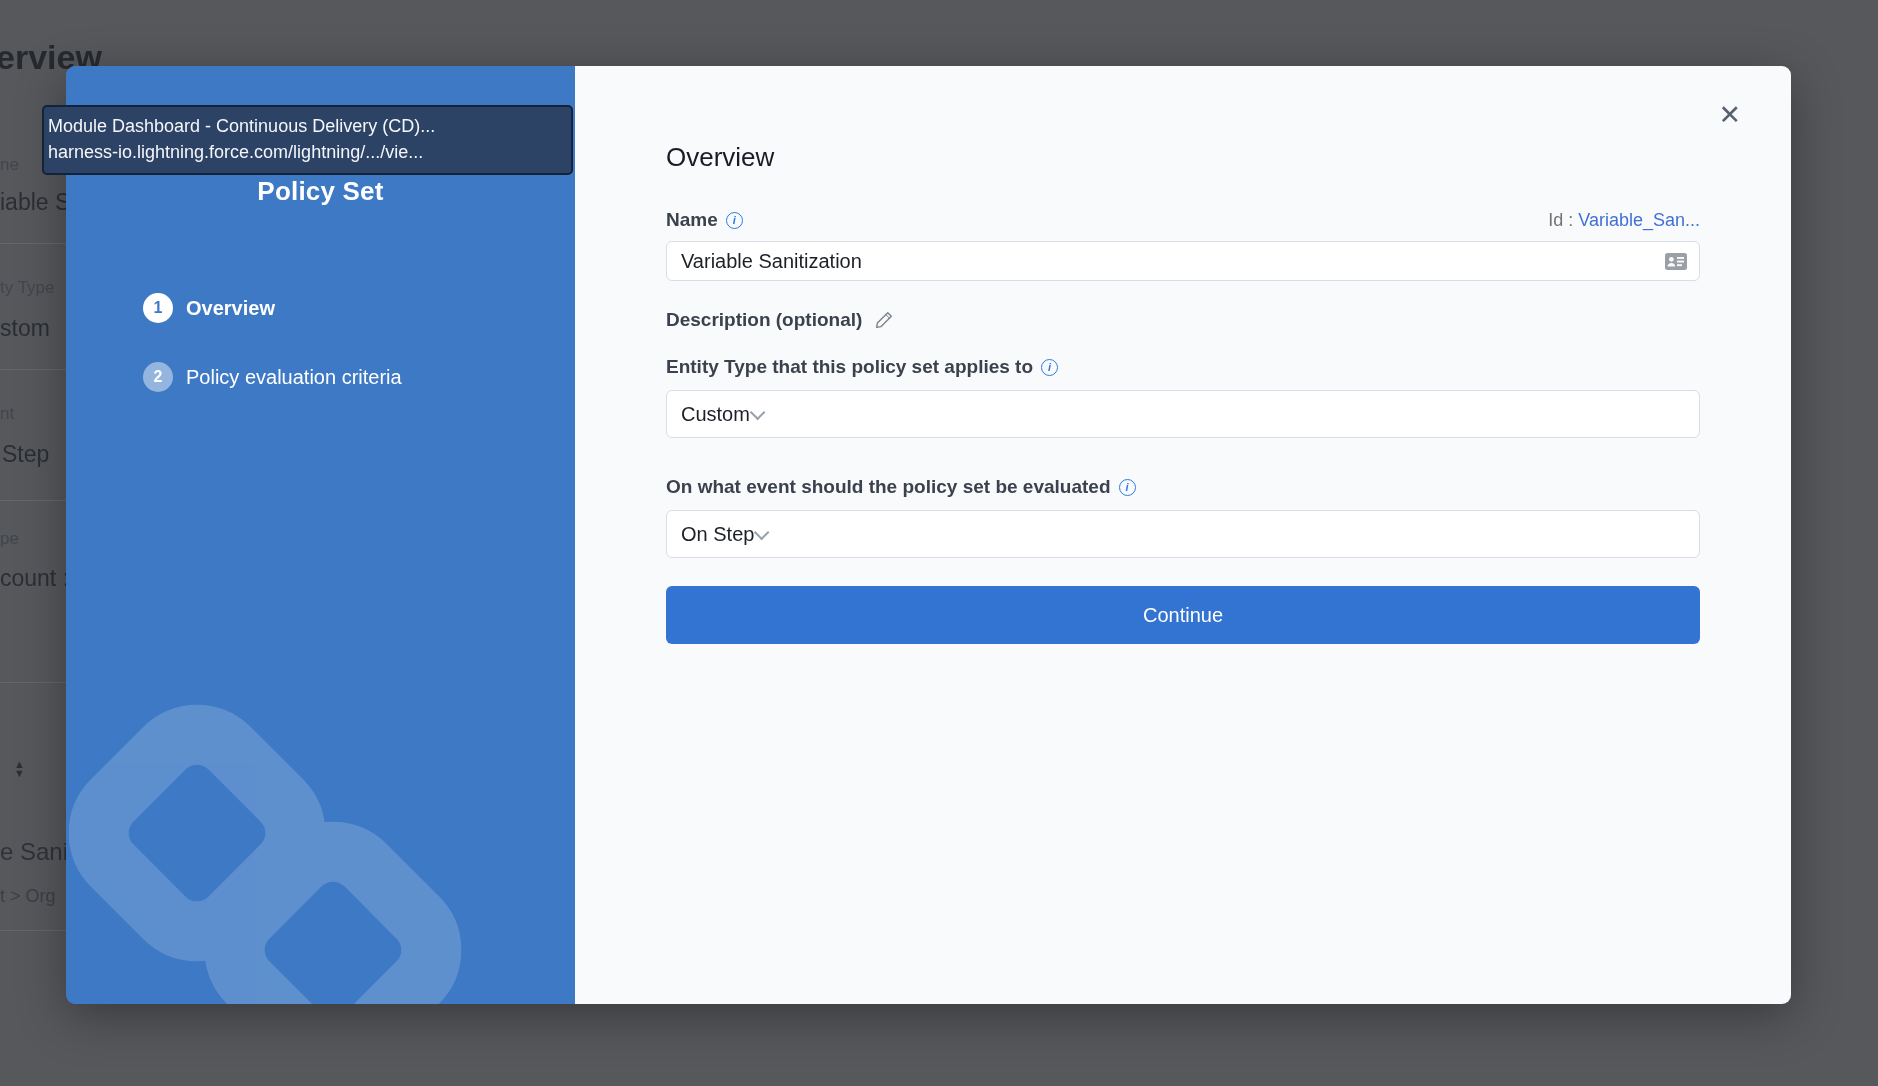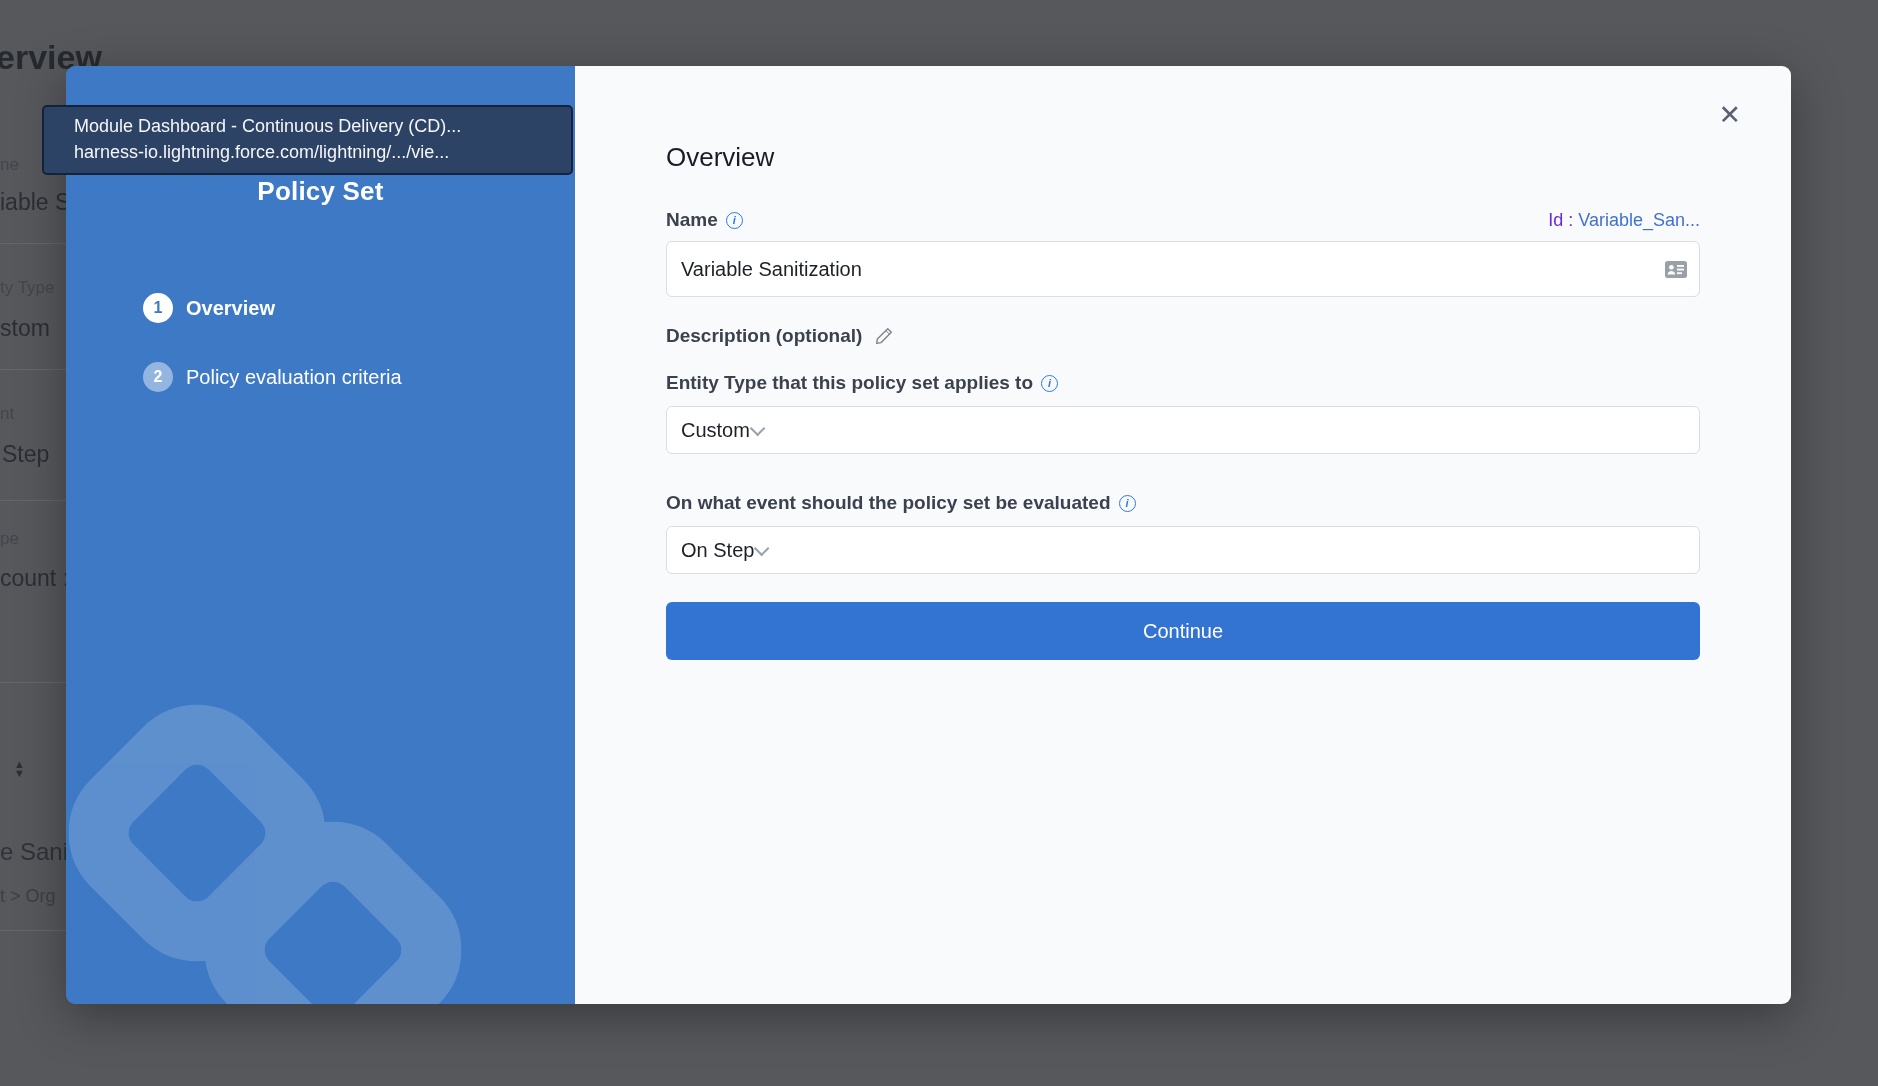--- a/index.html
+++ b/index.html
@@ -18,21 +18,21 @@
   .frag-divider { position:absolute; left:0; width:80px; height:1px; background:#63666c; z-index:0; }
   .frag-sort { position:absolute; left:14px; top:760px; display:flex; flex-direction:column; color:#2c2f36; font-size:11px; line-height:9px; z-index:0; }
   .frag-rowtitle { left:0; top:838px; font-size:24px; color:#2f3238; }
   .frag-rowsub   { left:0; top:886px; font-size:18px; color:#3b3f45; }
 
   
   .tooltip {
     position:absolute; left:42px; top:105px; width:531px; height:70px;
     background:#2d4365; border:2px solid #15233a; border-radius:5px;
     color:#f4f6f9; font-size:18px; line-height:26px;
-    padding:6px 30px; z-index:3;
+    padding:6px 4px; z-index:3;
     white-space:nowrap; overflow:hidden;
   }
 
   
   .modal {
     position:absolute; left:66px; top:66px; width:1725px; height:938px;
     border-radius:9px; display:flex; z-index:1;
     box-shadow:0 12px 48px rgba(0,0,0,.35);
   }
 
@@ -76,25 +76,25 @@
   .field-label { font-size:19px; font-weight:600; color:#3c414e; display:inline-flex; align-items:center; }
   .info-icon {
     display:inline-flex; align-items:center; justify-content:center;
     width:17px; height:17px; border:1.5px solid #2f7ae0; border-radius:50%;
     color:#2f7ae0; font-size:11px; font-style:italic; font-weight:700;
     margin-left:8px; flex:0 0 17px;
   }
 
   .name-row { display:flex; align-items:center; justify-content:space-between; margin-top:36px; }
   .id-wrap { font-size:18px; }
-  .id-prefix { color:#6d28d9; }
+  .id-prefix { color:#737373; }
   .id-link { color:#4170d4; cursor:pointer; }
 
   .text-input-wrap {
-    margin-top:10px; height:56px; background:#ffffff;
+    margin-top:10px; height:40px; background:#ffffff;
     border:1px solid #d9dde6; border-radius:6px;
     display:flex; align-items:center; padding:0 12px 0 14px;
   }
   .text-input {
     flex:1; border:none; outline:none; background:transparent;
     font-family:inherit; font-size:20px; color:#1d2026;
   }
   .idcard-icon { flex:0 0 auto; display:flex; cursor:pointer; }
 
   .desc-row { margin-top:28px; display:flex; align-items:center; }

